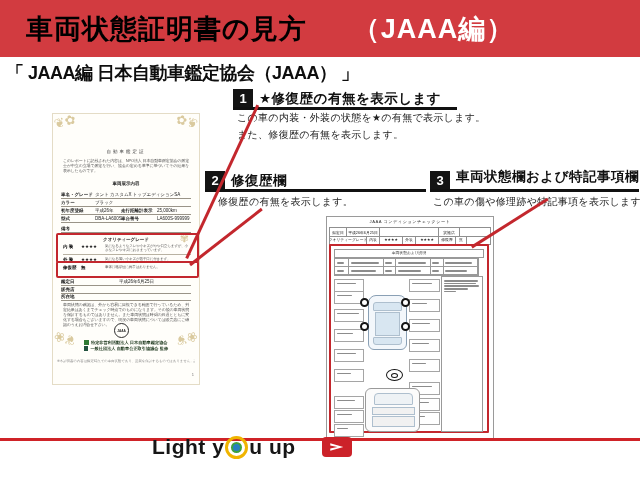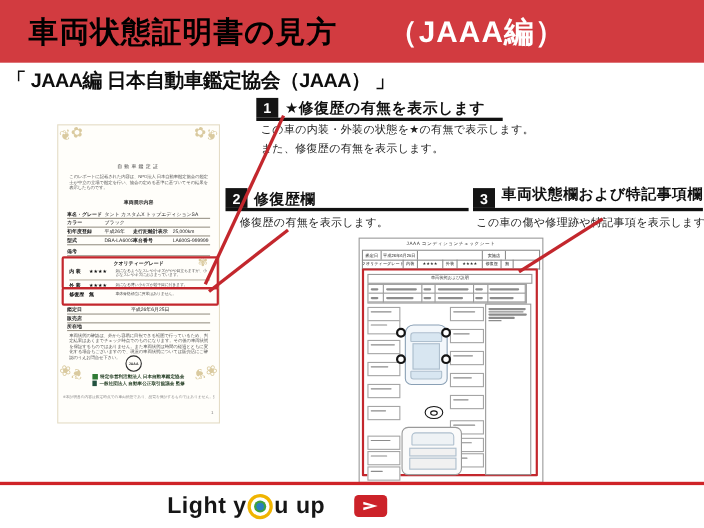--- a/index.html
+++ b/index.html
@@ -60,21 +60,21 @@
   .notescol{left:110px;top:30px;width:40px;height:152px;border:0.6px solid #999;padding-top:2px;}
   .cartop{left:37px;top:49px;width:37px;height:53px;border:1px solid #8aa0b5;border-radius:8px 8px 6px 6px;background:#f3f7fb;}
   .glass{position:absolute;background:#d8e6f1;border:0.5px solid #aebfce;}
   .wheel{width:9px;height:9px;border:2.6px solid #141414;border-radius:50%;background:#fff;box-sizing:border-box;}
   .steer{left:55px;top:123px;width:15px;height:10px;border:1.6px solid #141414;border-radius:50%;
          display:flex;align-items:center;justify-content:center;}
   .steer i{width:5px;height:3px;border:1px solid #141414;border-radius:50%;display:block;}
   .carfront{left:34px;top:142px;width:53px;height:42px;border:1px solid #9a9a9a;border-radius:6px;background:#fbfbfb;}
   
   .footline{left:0;top:438px;width:640px;height:3px;background:#cf2328;}
-  .footer{left:152px;top:446px;height:28px;display:flex;align-items:center;}
+  .footer{left:152px;top:433px;height:28px;display:flex;align-items:center;}
   .lyu-txt{font-size:21px;font-weight:700;color:#161616;letter-spacing:0.5px;}
   .lyu-o{width:17px;height:17px;border:3px solid #f0b400;border-radius:50%;box-sizing:content-box;
          display:flex;align-items:center;justify-content:center;margin:0 1px;}
   .lyu-o i{width:7px;height:7px;border-radius:50%;background:#2a7fc0;box-shadow:0 0 0 2px #3fa13f;display:block;}
   .dmark{width:30px;height:20px;background:#cc2229;border-radius:4px;margin-left:26px;margin-right:7px;
          display:flex;align-items:center;justify-content:center;}
   .dmark i{width:16px;height:12px;background:#fff;display:block;
            clip-path:polygon(10% 18%, 92% 50%, 10% 82%, 10% 62%, 55% 50%, 10% 38%);}
   .brand{font-size:18px;font-weight:700;color:#cc2229;letter-spacing:1px;}
 </style>

